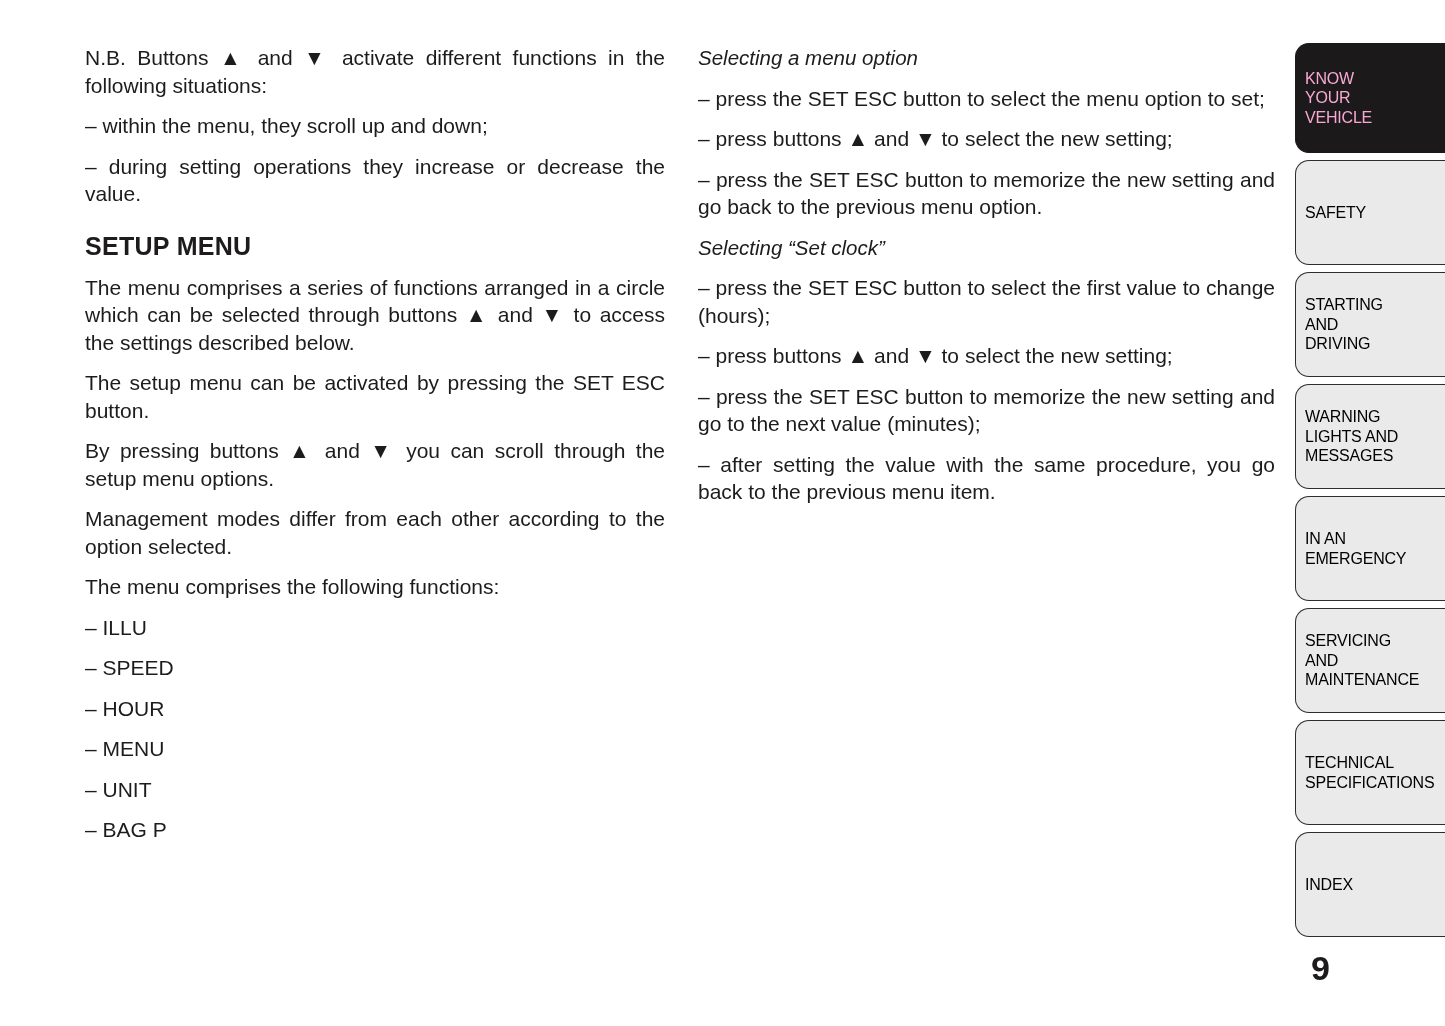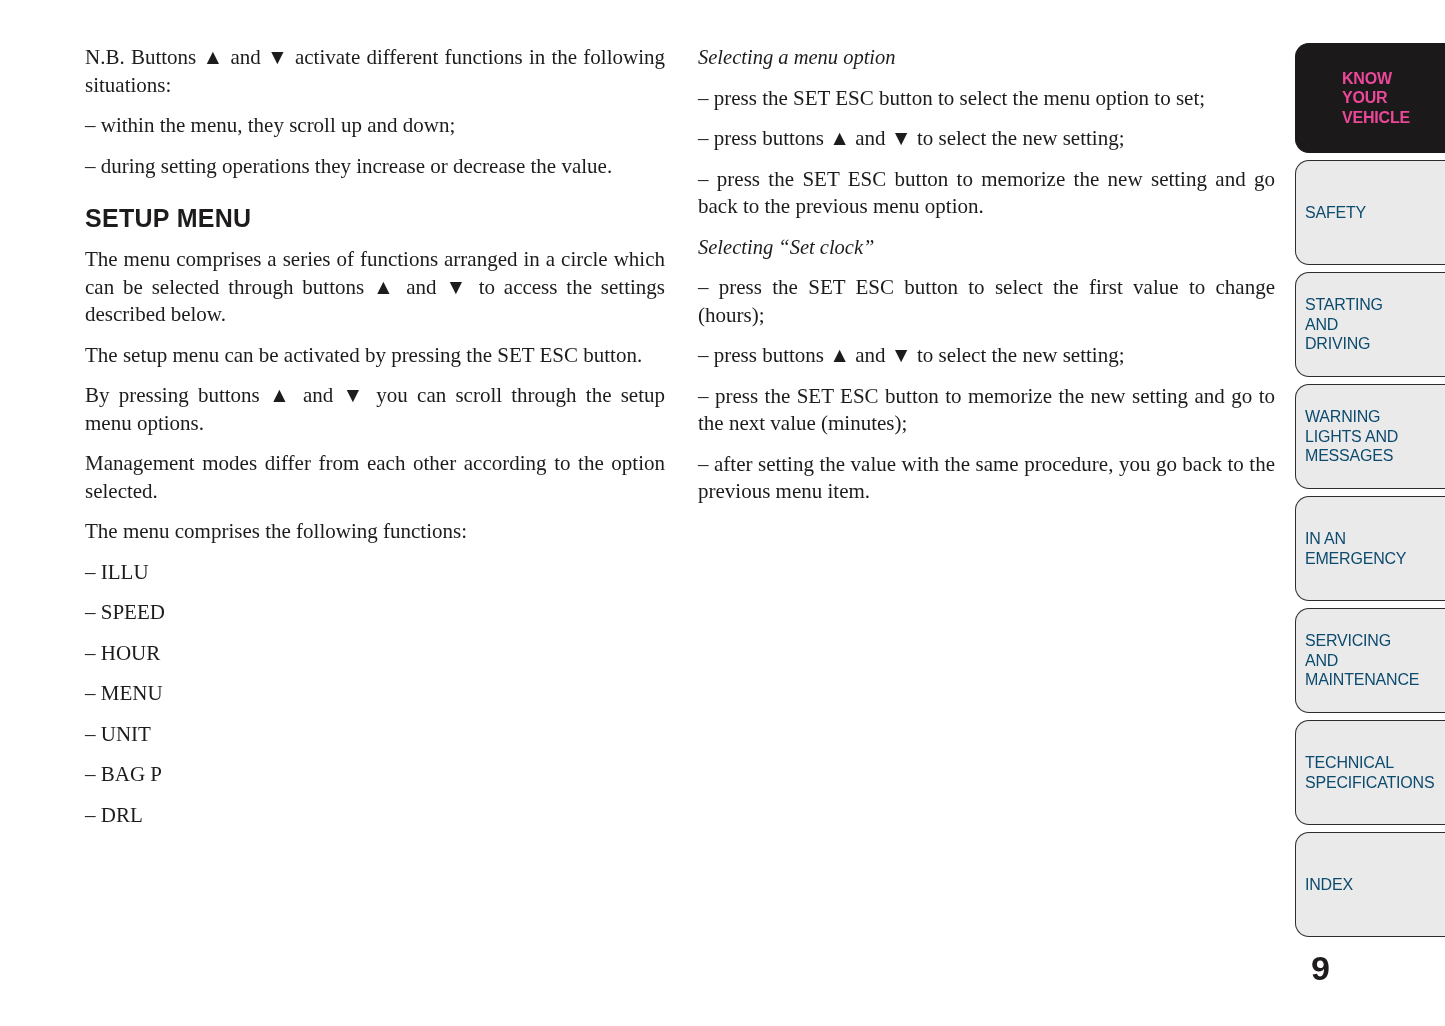--- a/index.html
+++ b/index.html
@@ -4,48 +4,48 @@
 <style>
   html,body{margin:0;padding:0;}
   body{
     width:1445px;height:1026px;position:relative;overflow:hidden;
     background:#ffffff;color:#1d1b1c;
     font-family:"Liberation Sans","DejaVu Sans",sans-serif;
   }
   .col{position:absolute;top:44px;font-size:21px;line-height:27.5px;}
   .col-left{left:85px;width:580px;}
   .col-right{left:698px;width:577px;}
-  .col p{margin:0 0 13px 0;text-align:justify;font-family:Liberation Serif, serif;}
+  .col p{margin:0 0 13px 0;text-align:justify;}
   .col p.menu-item{text-align:left;margin:4px 0 13px 0;}
   .section-heading{
     font-size:25px;font-weight:bold;letter-spacing:.3px;
     margin:24px 0 14px 0;line-height:28px;
   }
   .italic-heading{
     font-style:italic;text-align:left;font-size:20.5px;
   }
   .sidebar{position:absolute;left:1295px;top:43px;width:150px;}
   .tab{
     box-sizing:border-box;height:105px;margin-bottom:7px;
     background:var(--tab-inactive,#eaeaea);
     border:1px solid #2e2c2d;border-right:none;
     border-radius:14px 0 0 14px;
     display:flex;align-items:center;
     padding-left:9px;padding-right:3px;
   }
   .tab span{
     white-space:pre-line;font-size:16px;line-height:19.5px;
-    letter-spacing:-0.2px;color:#0c4a6e;
+    letter-spacing:-0.2px;color:#000000;
   }
   .tab--active{
     background:var(--tab-active,#1b191a);
     border-color:var(--tab-active,#1b191a);
     height:110px;
   }
-  .tab--active span{color:#ec4899;font-weight:bold;margin-left:37px;}
+  .tab--active span{color:#f9a8d4;font-weight:normal;}
   .page-number{
     position:absolute;left:1311px;top:949px;
     font-size:34px;font-weight:bold;letter-spacing:-1px;
   }
 </style>
 </head>
 <body style="background: rgb(255, 255, 255); color: rgb(29, 27, 28);">
 
 <div class="col col-left">
   <p>N.B. Buttons ▲ and ▼ activate different functions in the following situations:</p>
@@ -59,21 +59,20 @@
   <p>By pressing buttons ▲ and ▼ you can scroll through the setup menu options.</p>
   <p>Management modes differ from each other according to the option selected.</p>
   <p>The menu comprises the following functions:</p>
 
   <p class="menu-item">– ILLU</p>
   <p class="menu-item">– SPEED</p>
   <p class="menu-item">– HOUR</p>
   <p class="menu-item">– MENU</p>
   <p class="menu-item">– UNIT</p>
   <p class="menu-item">– BAG P</p>
-  <p class="menu-item">– DRL</p>
 </div>
 
 <div class="col col-right">
   <p class="italic-heading">Selecting a menu option</p>
   <p>– press the SET ESC button to select the menu option to set;</p>
   <p>– press buttons ▲ and ▼ to select the new setting;</p>
   <p>– press the SET ESC button to memorize the new setting and go back to the previous menu option.</p>
 
   <p class="italic-heading">Selecting “Set clock”</p>
   <p>– press the SET ESC button to select the first value to change (hours);</p>

